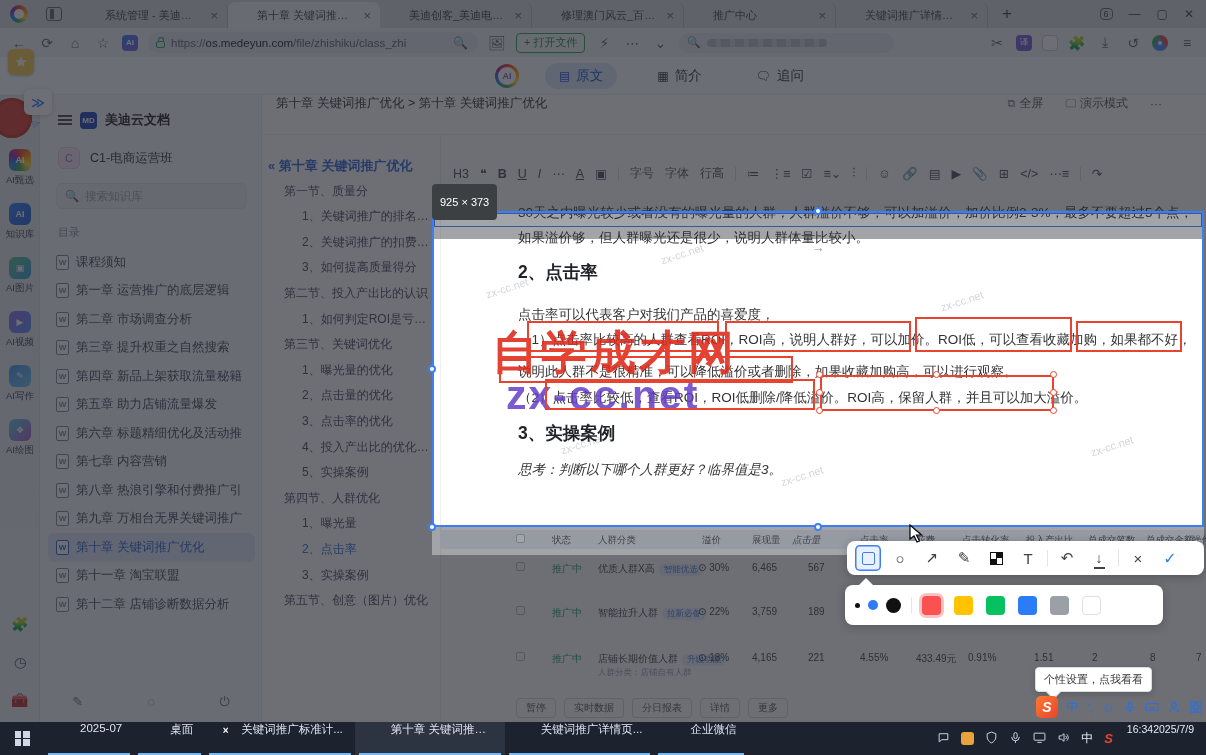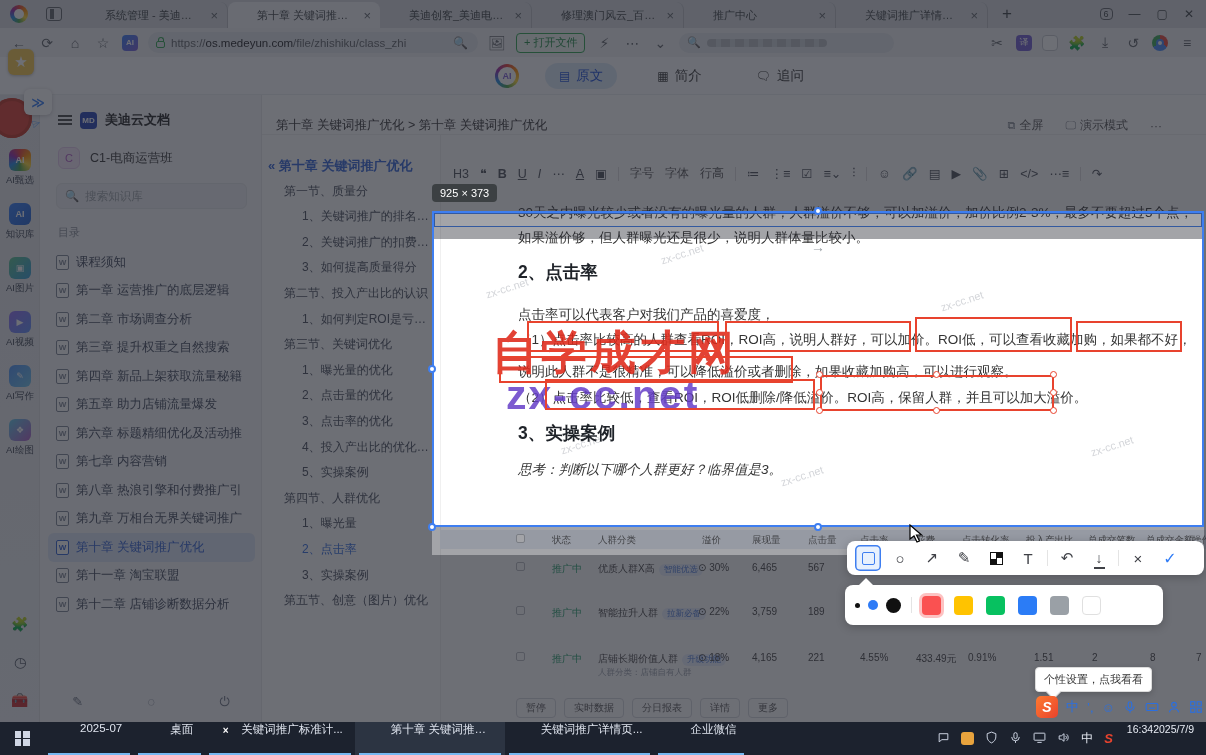--- a/index.html
+++ b/index.html
@@ -77,21 +77,21 @@
   .doclist { margin-top:8px; }
   .doc-item { height:28.5px; display:flex; align-items:center; gap:7px; padding:0 8px 0 16px; font-size:12.5px; color:#40485a; white-space:nowrap; overflow:hidden; }
   .doc-item .dlabel{ overflow:hidden; text-overflow:ellipsis; }
   .doc-ico { flex:0 0 13px; width:13px; height:15px; border:1.2px solid #7d8694; border-radius:2px; color:#7d8694; font-size:8px; font-weight:bold; display:flex; align-items:center; justify-content:center; background:#fff;}
   .doc-item.active { background:#dbe5f6; border-radius:6px; margin:0 6px 0 8px; padding-left:8px; color:#2e5fd0; }
   .doc-item.active .doc-ico{ border-color:#2e5fd0; color:#2e5fd0;}
   .sb-bottom { position:absolute; bottom:12px; left:0; width:222px; display:flex; justify-content:space-around; color:#6a7280; font-size:13px; }
 
   
   .main { position:absolute; left:262px; top:95px; width:944px; height:627px; background:#fff; }
-  .crumbrow { height:40px; border-bottom:1px solid #efefef; display:flex; align-items:flex-end; padding:0 14px; font-size:12.5px; color:#333; }
+  .crumbrow { height:40px; border-bottom:1px solid #efefef; display:flex; align-items:flex-start; padding:0 14px; font-size:12.5px; color:#333; }
   .crumb-actions { margin-left:auto; display:flex; align-items:center; gap:22px; color:#555; font-size:12px; margin-right:30px;}
   .ca { display:flex; align-items:center; gap:4px; }
   .ca .cico{ font-size:11px; color:#7a808a;}
 
   .toc { position:absolute; left:0; top:40px; width:178px; bottom:0; padding-top:18px; font-size:12px; color:#454c59; }
   .toc-item { line-height:25.6px; white-space:nowrap; overflow:hidden; text-overflow:ellipsis; padding-right:4px;}
   .toc-item.lvl0 { padding-left:6px; color:#2f63d8; font-weight:bold; font-size:13px; }
   .toc-item.lvl0::before { content:"« "; }
   .toc-item.lvl1 { padding-left:22px; }
   .toc-item.lvl2 { padding-left:40px; }
@@ -112,21 +112,21 @@
 
   
   .rbox { position:absolute; border:2px solid #e8432e; z-index:13; }
   .rhandle { position:absolute; width:7px; height:7px; border-radius:50%; background:#fff; border:1.6px solid #e8432e; z-index:14; }
   .bluebox { position:absolute; border:1.5px solid #3e7ef0; z-index:10; }
 
   
   .dim { position:absolute; left:432px; top:211px; width:772px; height:316px; box-shadow:0 0 0 2500px rgba(35,39,48,.42); z-index:40; pointer-events:none; }
   .cap-border { position:absolute; left:432px; top:211px; width:772px; height:316px; border:2px solid #3e7ef0; z-index:41; pointer-events:none;}
   .cap-handle { position:absolute; width:8px; height:8px; border-radius:50%; background:#fff; border:2px solid #3e7ef0; z-index:42;}
-  .cap-label { position:absolute; left:432px; top:184px; background:#3c4043; color:#fff; font-size:11px; border-radius:4px; padding:3px 8px; z-index:42; }
+  .cap-label { position:absolute; left:432px; top:184px; background:#3c4043; color:#fff; font-size:11px; border-radius:4px; padding:12px 8px; z-index:42; }
 
   
   .dim-table { position:absolute; left:440px; top:530px; width:766px; height:192px; font-size:10px; color:#444; z-index:1;}
   .th { position:absolute; top:4px; color:#555; font-size:9.5px; white-space:nowrap;}
   .trow { position:absolute; left:0; width:766px; }
   .tcell { position:absolute; white-space:nowrap; }
   .cb { width:9px; height:9px; border:1px solid #b8bcc2; border-radius:2px; background:#fff; display:inline-block;}
   .status-g { color:#23a06b; }
   .tagpill { display:inline-block; background:#eaf1fd; color:#4a78d8; border-radius:7px; font-size:8.5px; padding:0 5px; margin-left:4px;}
   .subrow { color:#98a0aa; font-size:8.5px; }
@@ -547,21 +547,21 @@
   <div class="rhandle" style="left:933px; top:407px;"></div>
   <div class="rhandle" style="left:1050px; top:407px;"></div>
 
   <div class="dim-table">
     <div class="thead-band"></div>
     <span class="th" style="left:76px;"><span class="cb"></span></span>
     <span class="th" style="left:112px;">状态</span>
     <span class="th" style="left:158px;">人群分类</span>
     <span class="th" style="left:262px;">溢价</span>
     <span class="th" style="left:312px;">展现量</span>
-    <span class="th" style="left:368px;">点击量</span>
+    <span class="th" style="left:352px;font-style:italic;">点击量</span>
     <span class="th" style="left:420px;">点击率</span>
     <span class="th" style="left:476px;">花费</span>
     <span class="th" style="left:522px;">点击转化率</span>
     <span class="th" style="left:586px;">投入产出比</span>
     <span class="th" style="left:648px;">总成交笔数</span>
     <span class="th" style="left:706px;">总成交金额</span>
     <span class="th" style="left:752px;">操作</span>
 
     <div class="trow" style="top:32px;">
       <span class="tcell" style="left:76px;"><span class="cb"></span></span>

